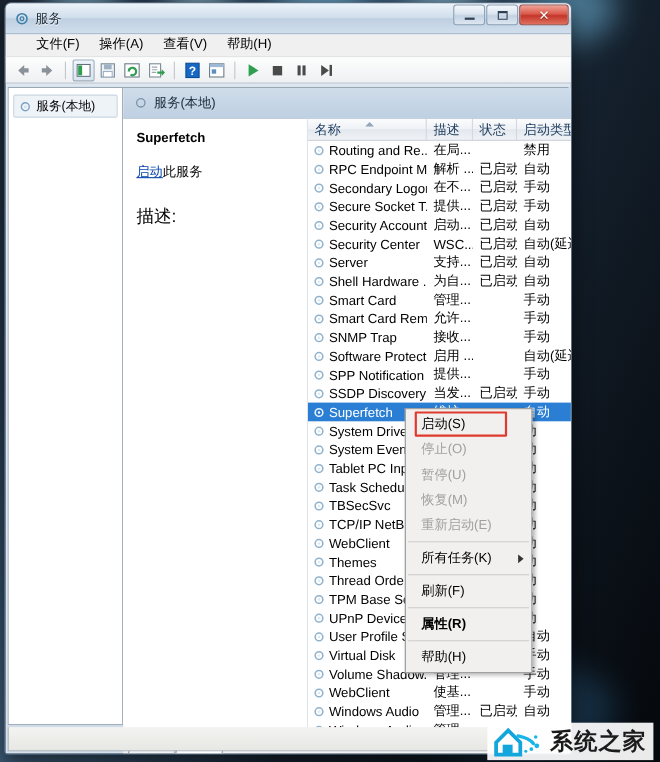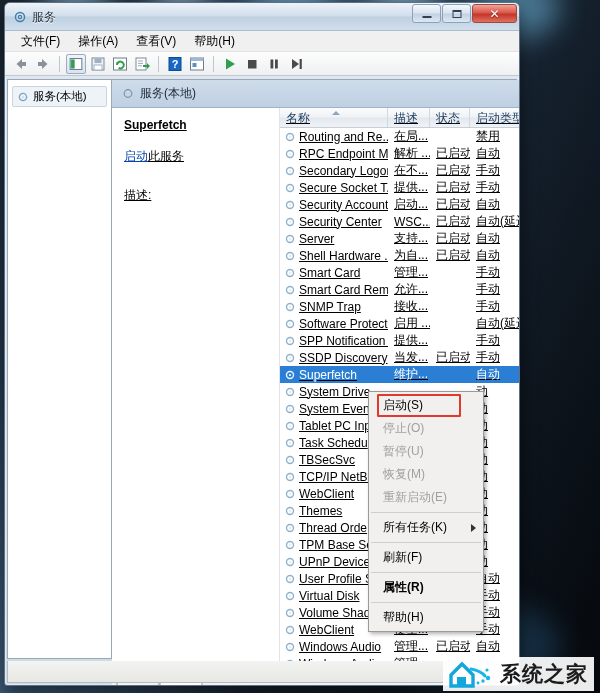--- a/index.html
+++ b/index.html
@@ -63,21 +63,21 @@
   }
   .wbtn .g { position: absolute; left: 50%; top: 50%; transform: translate(-50%,-50%); }
   .wbtn .min-g { width: 9px; height: 2px; background:#2f4055; margin-top:3px; }
   .wbtn .max-g { width: 9px; height: 8px; border: 1px solid #2f4055; border-top-width: 2px; }
   .wbtn .cl-g { color:#fff; font-size:12px; font-weight:bold; line-height:1; text-shadow:0 1px 1px rgba(0,0,0,.4); }
 
   
   #menubar {
     height: 21px; background: #f0f0f0;
     border-bottom: 1px solid #e3e3e3;
-    display: flex; align-items: center; padding-left: 8px; gap: 2px;
+    display: flex; align-items: flex-end; padding-left: 20px; gap: 2px;
   }
   #menubar .mi {
     font-size: 12px; color: #000; padding: 2px 8px; cursor: default;
     white-space: nowrap;
   }
 
   
   #toolbar {
     height: 24px;
     background: linear-gradient(180deg,#fdfdfd 0%, #eef0f2 100%);
@@ -109,32 +109,32 @@
 
   
   #pane-head {
     height: 28px; flex: 0 0 28px;
     background: linear-gradient(180deg,#cfdcea 0%, #bed0e2 100%);
     border-bottom: 1px solid #9fb3c7;
     display:flex; align-items:center; padding-left:10px; gap:6px;
   }
   #pane-head .lbl { font-size: 12px; color:#1a2a38; }
 
-  #pane-content { flex:1 1 auto; position: relative; display:flex;text-decoration:underline; }
+  #pane-content { flex:1 1 auto; position: relative; display:flex; }
 
   
   #details {
     width: 168px; flex: 0 0 168px;
     padding: 10px 10px 0 12px; background:#fff;
     border-right: 1px solid #dfe4e9;
   }
   #details .svc-title { font-size: 12px; font-weight: bold; color:#000; margin-bottom: 16px; }
   #details .act { font-size: 12px; color:#000; margin-bottom: 22px; }
   #details .act a { color:#0645ad; text-decoration: underline; cursor:pointer; }
-  #details .desc-h { font-size: 12px; color:#000; margin-bottom: 3px; }
+  #details .desc-h { font-size: 16px; color:#000; margin-bottom: 3px; }
   #details .desc-b { font-size: 12px; color:#000; line-height: 16px; }
 
   
   #listwrap { flex:1 1 auto; position:relative; background:#fff; overflow:hidden; }
   #listhead {
     display:flex; height: 20px;
     background: linear-gradient(180deg,#fbfcfd 0%, #eff2f6 48%, #e3e8ee 52%, #eff3f7 100%);
     border-bottom: 1px solid #c8ced5;
     position: relative;
   }
@@ -188,21 +188,21 @@
     position:absolute; left:50%; top:50%; transform:translate(-50%,-50%);
     width:7px; height:7px;
     background: repeating-linear-gradient(180deg,#9aa3ac 0 1px,transparent 1px 3px);
   }
 
   
   #ctxmenu {
     position:absolute; left: 363px; top: 368px; width: 116px;
     background: #f1f0ef; border: 1px solid #9a9a99;
     box-shadow: 2px 2px 4px rgba(0,0,0,.3);
-    padding: 2px 0; z-index: 40; margin-top: 20px;
+    padding: 2px 0; z-index: 40;
   }
   #ctxmenu .ci {
     position: relative; font-size: 12px; color:#000;
     padding: 3px 18px 3px 14px; white-space:nowrap; cursor:default;
   }
   #ctxmenu .ci.dis { color:#a0a0a0; }
   #ctxmenu .ci.bold { font-weight: bold; }
   #ctxmenu .ci .redbox {
     position:absolute; left: 8px; top: 0px; right: 22px; bottom: 0px;
     border: 2px solid #e03a2f; border-radius: 1px; pointer-events:none;

